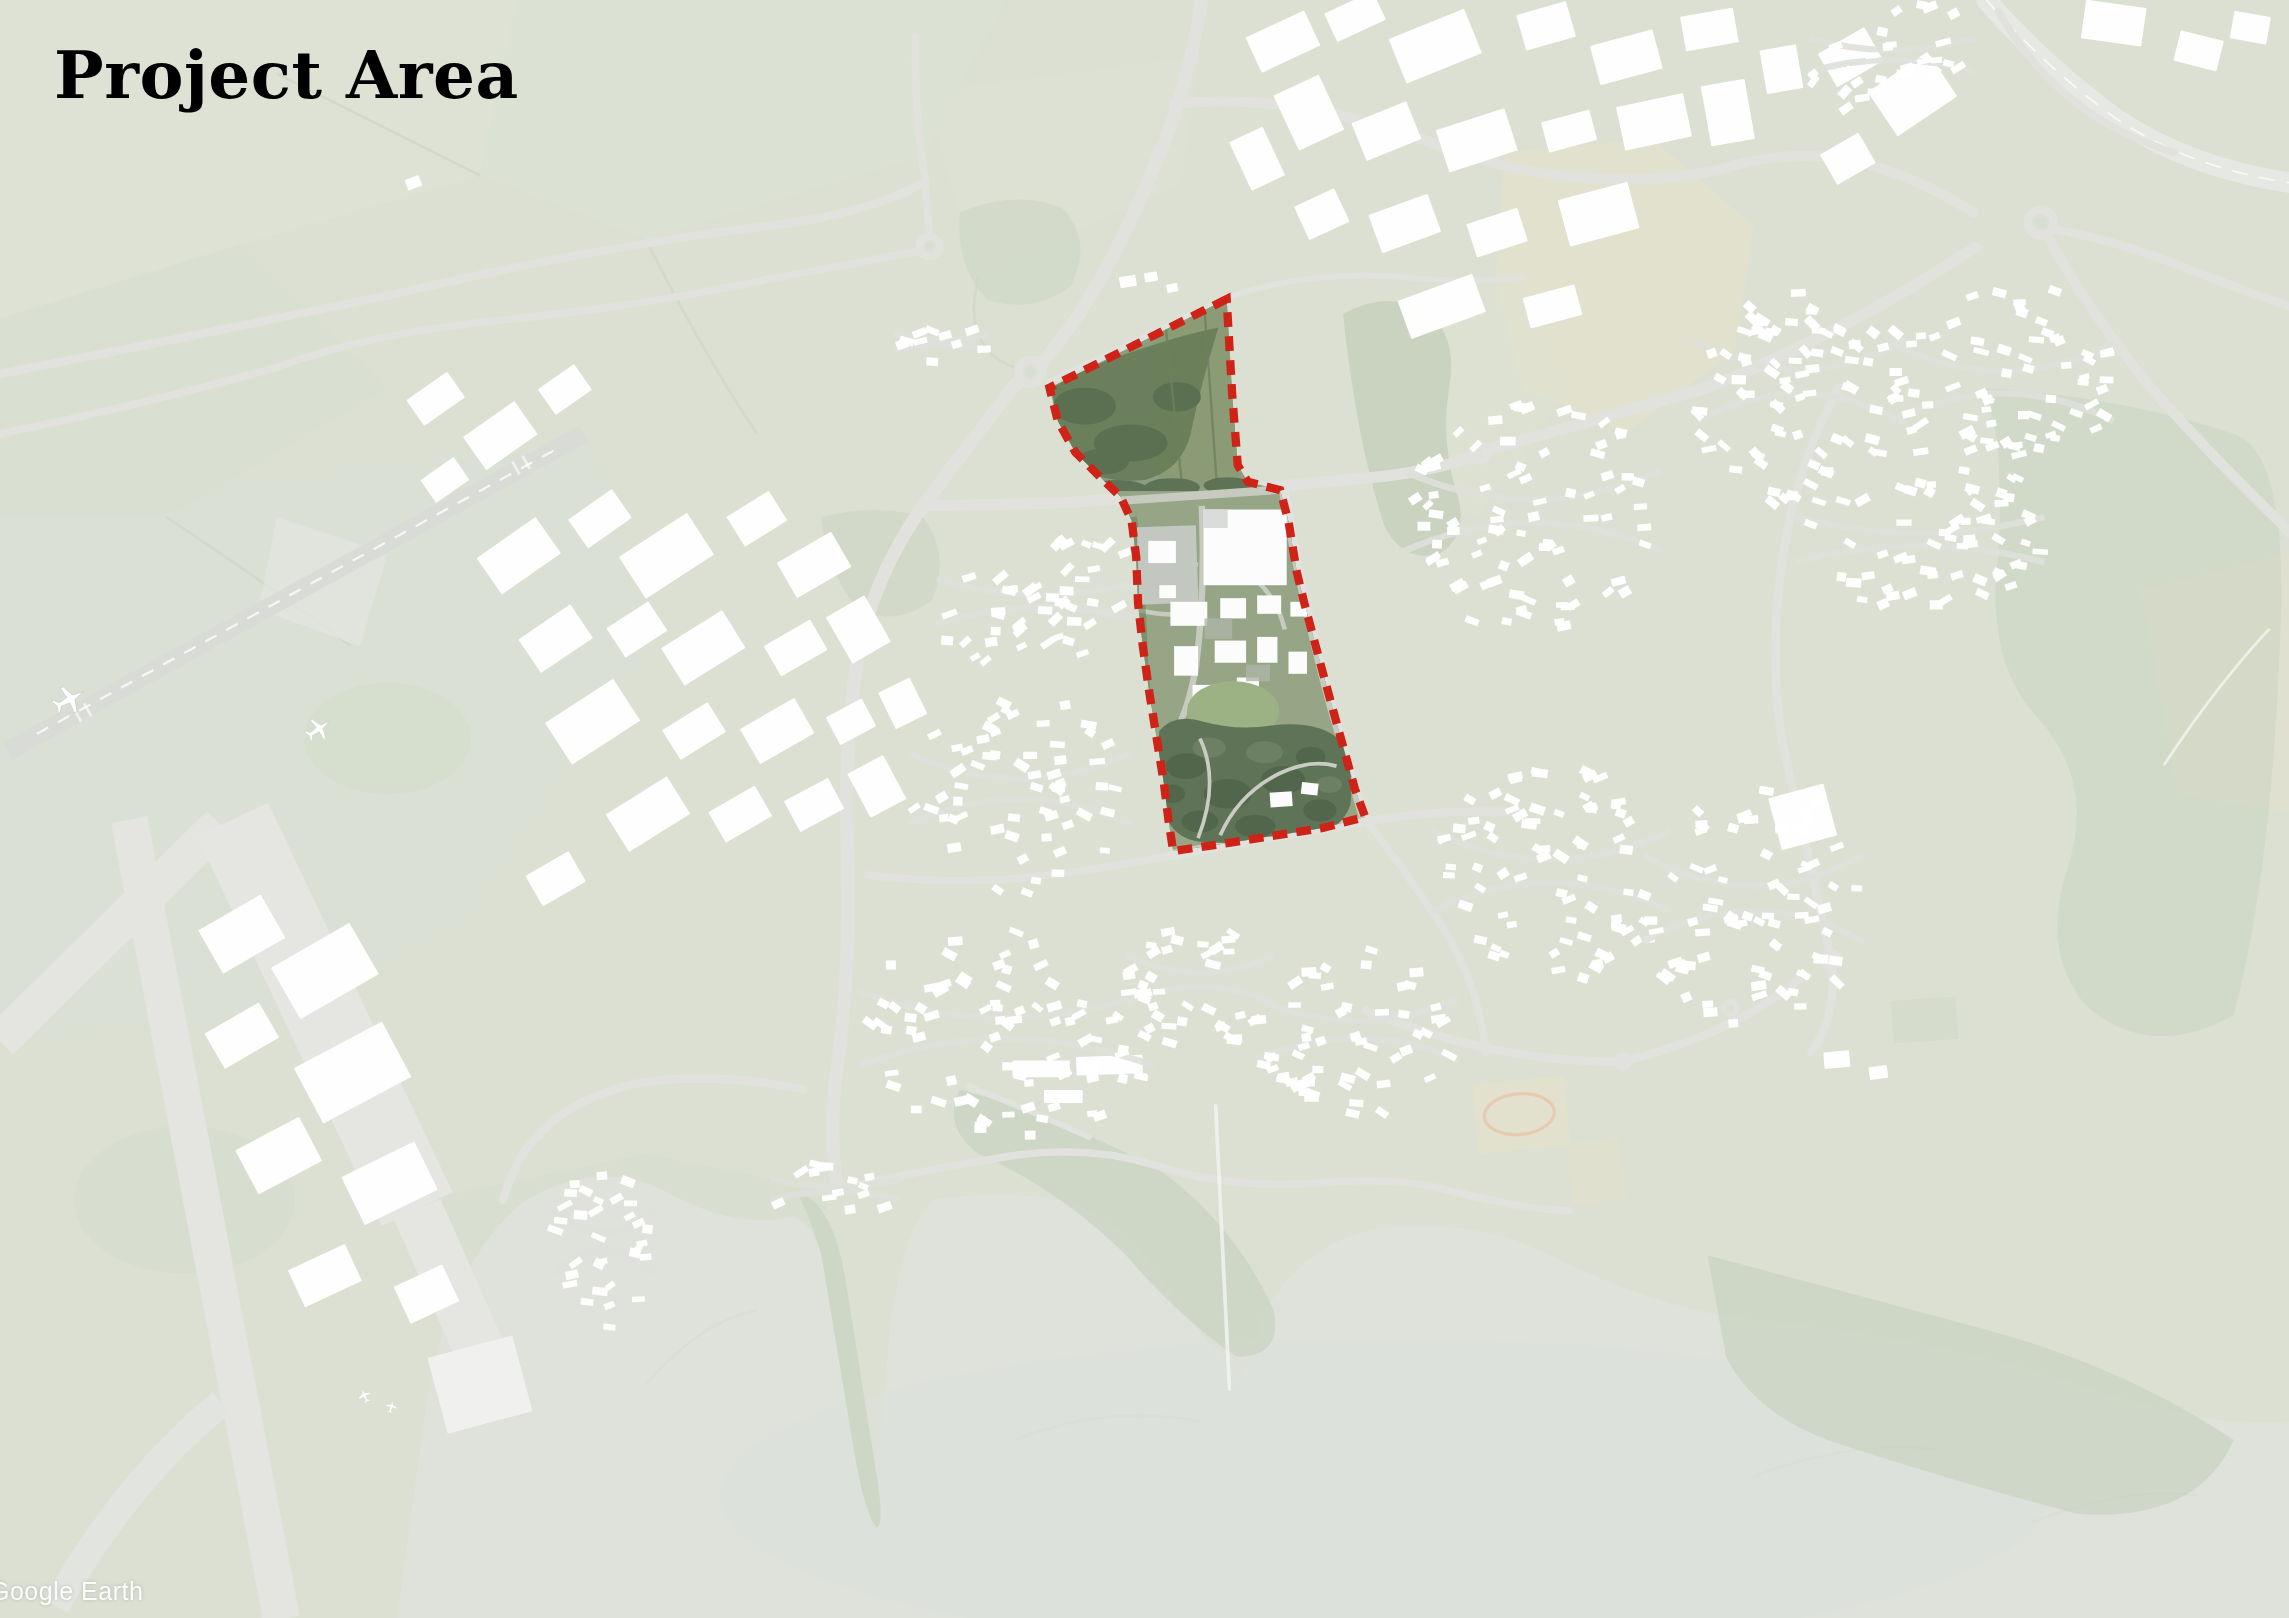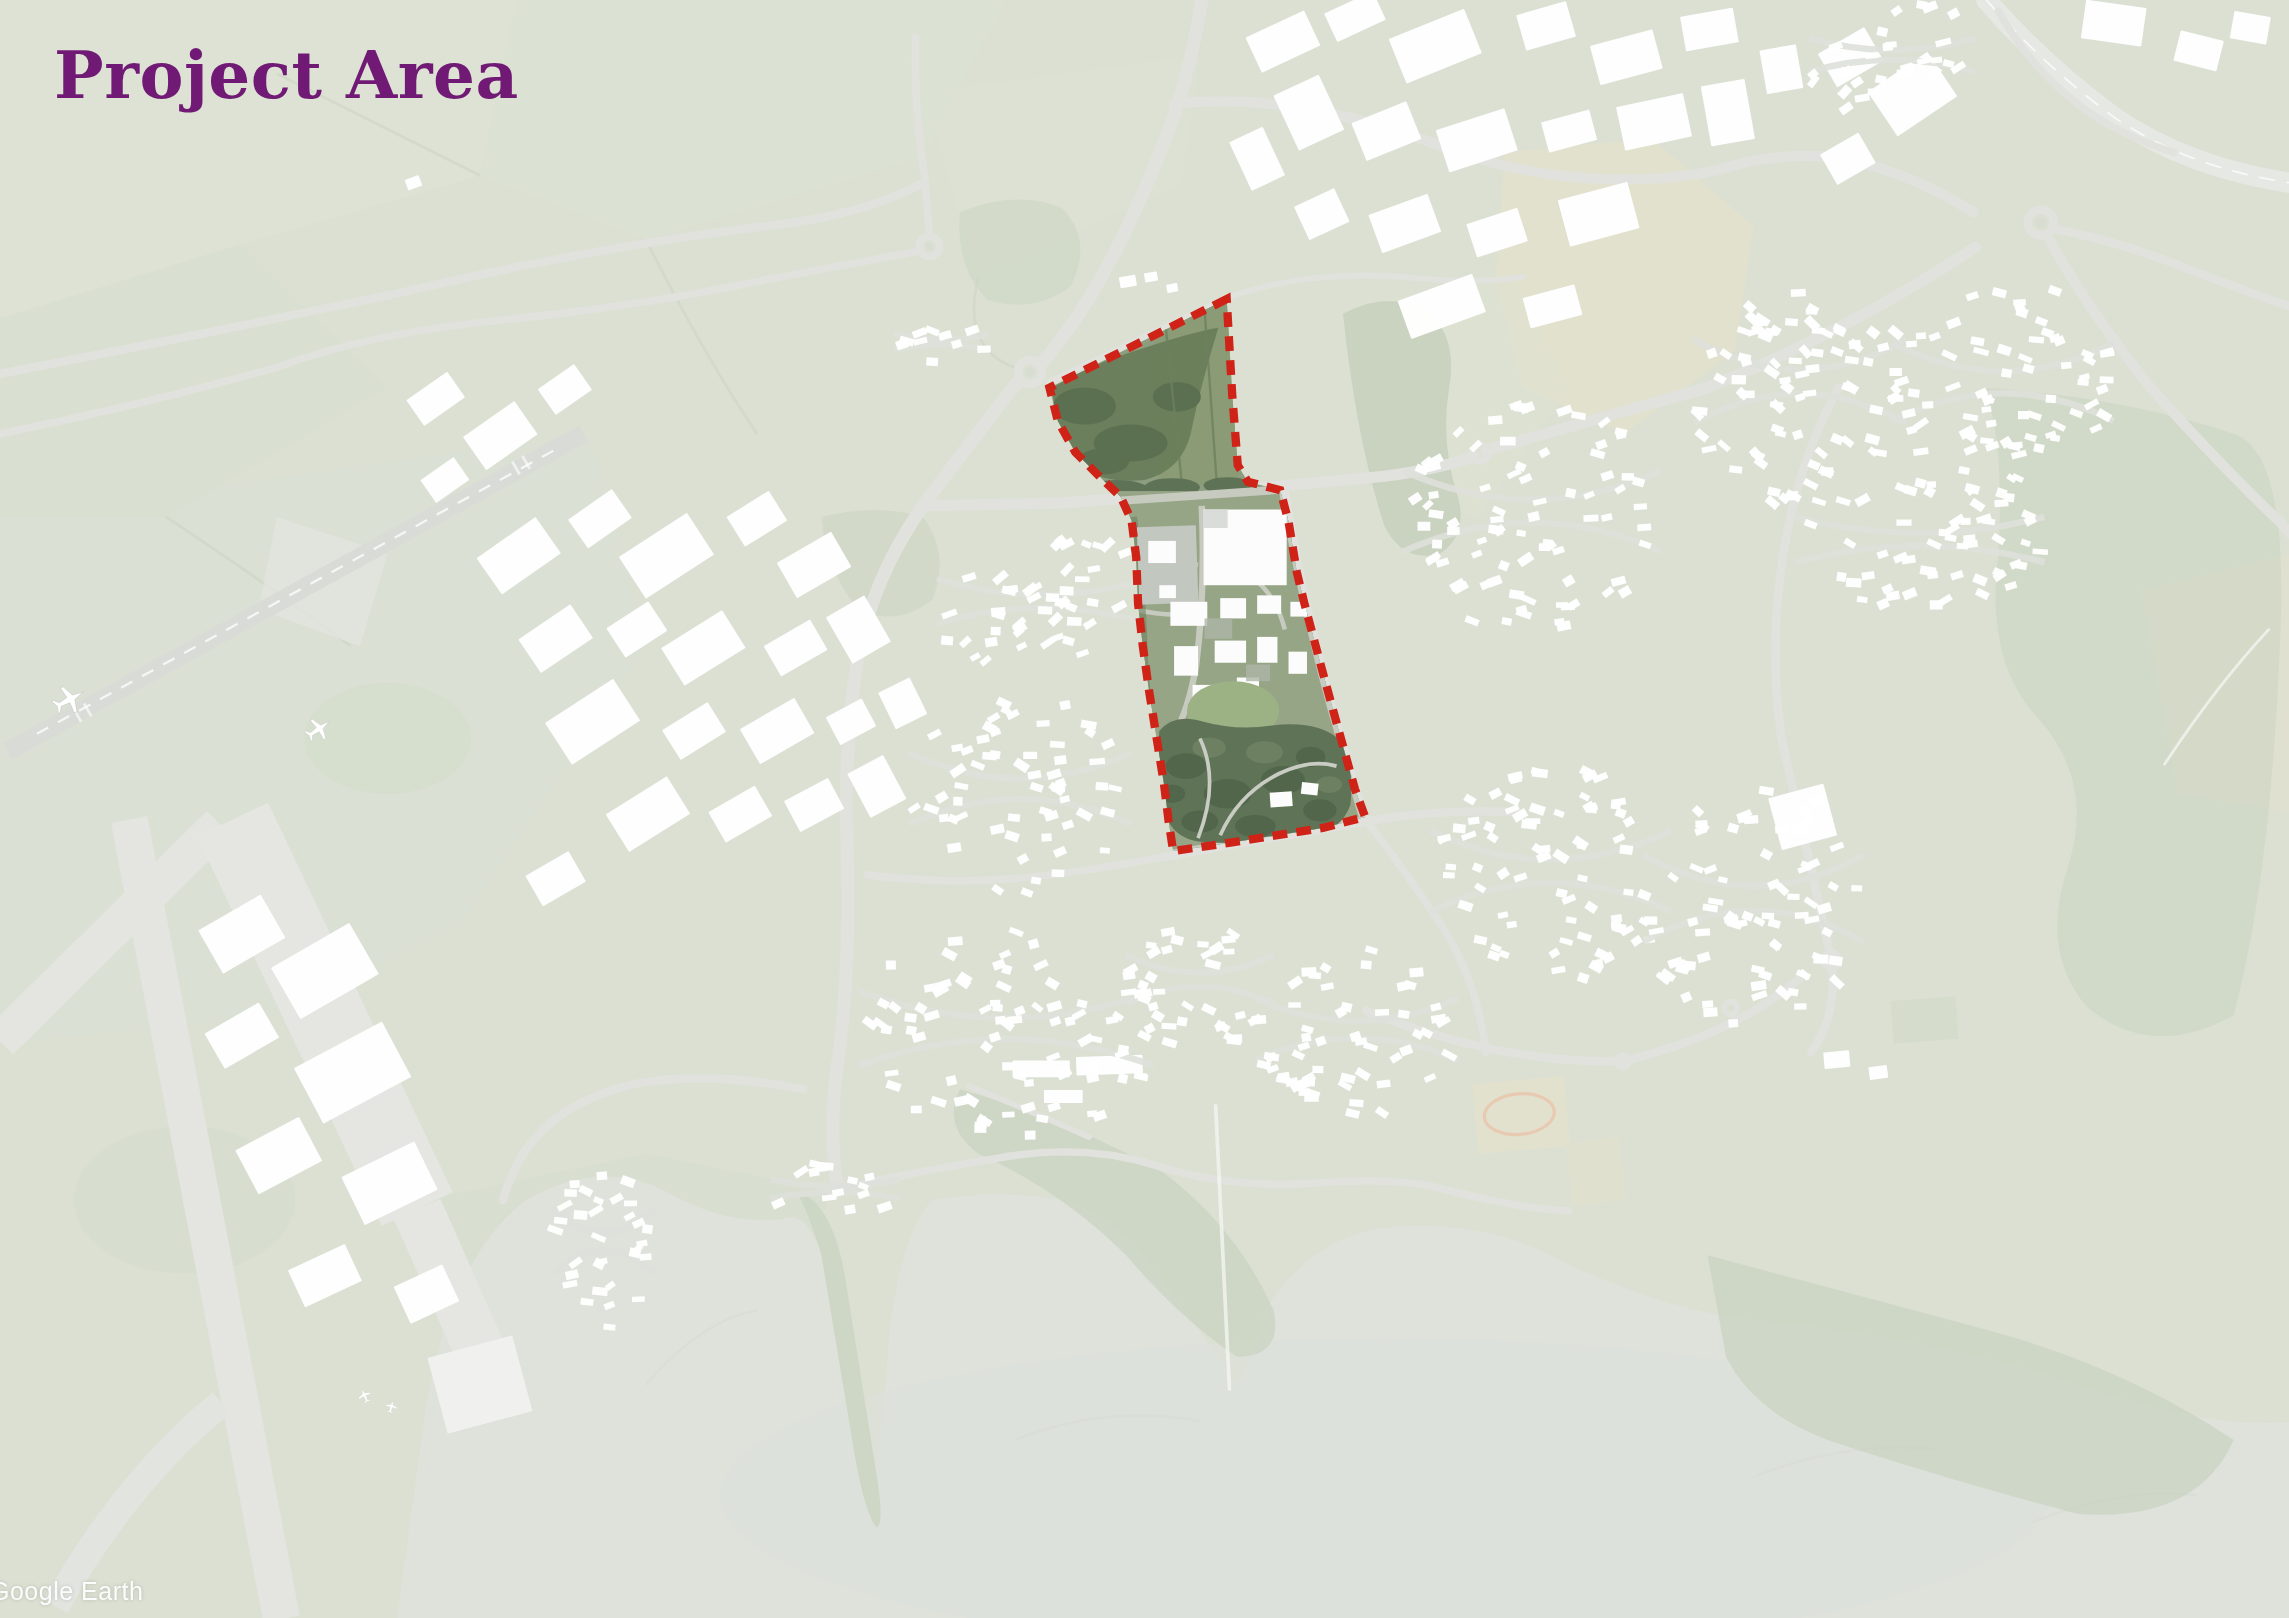--- a/index.html
+++ b/index.html
@@ -1,21 +1,21 @@
 <!DOCTYPE html>
 <html style="font-size:14.8px"><head>
 <meta charset="utf-8">
 <style>
   html,body{margin:0;padding:0;background:#ccd4c2;}
   .stage{position:relative;width:2290px;height:1619px;overflow:hidden;font-family:"Liberation Sans",sans-serif;}
   svg{position:absolute;left:0;top:0;display:block;}
   .title{
     position:absolute;left:54px;top:42px;
     font-family:"DejaVu Serif",serif;font-weight:700;
-    font-size:66px;letter-spacing:0.5px;color:#701a75;line-height:1;
+    font-size:66px;letter-spacing:0.5px;color:#000000;line-height:1;
   }
   .attribution{
     position:absolute;left:-10px;bottom:13px;
     font-family:"Liberation Sans",sans-serif;font-size:25px;letter-spacing:0.5px;
     color:rgba(255,255,255,0.93);text-shadow:0 0 3.7px rgba(60,70,55,0.25);
   }
 </style>
 </head>
 <body>
 

